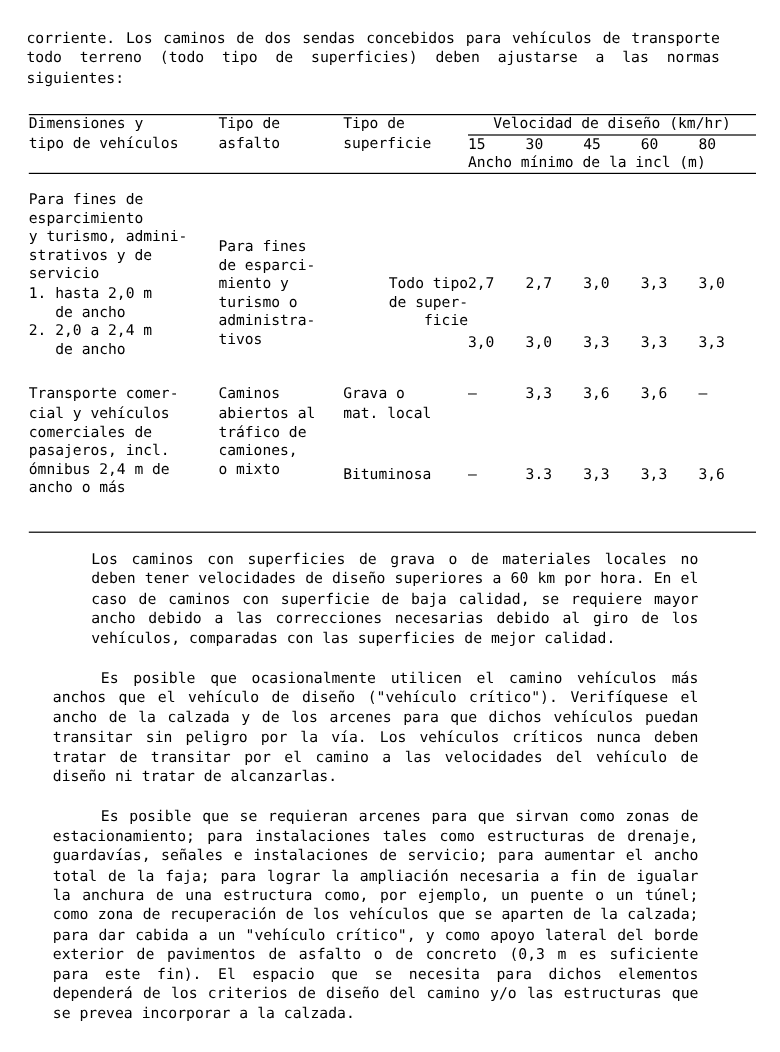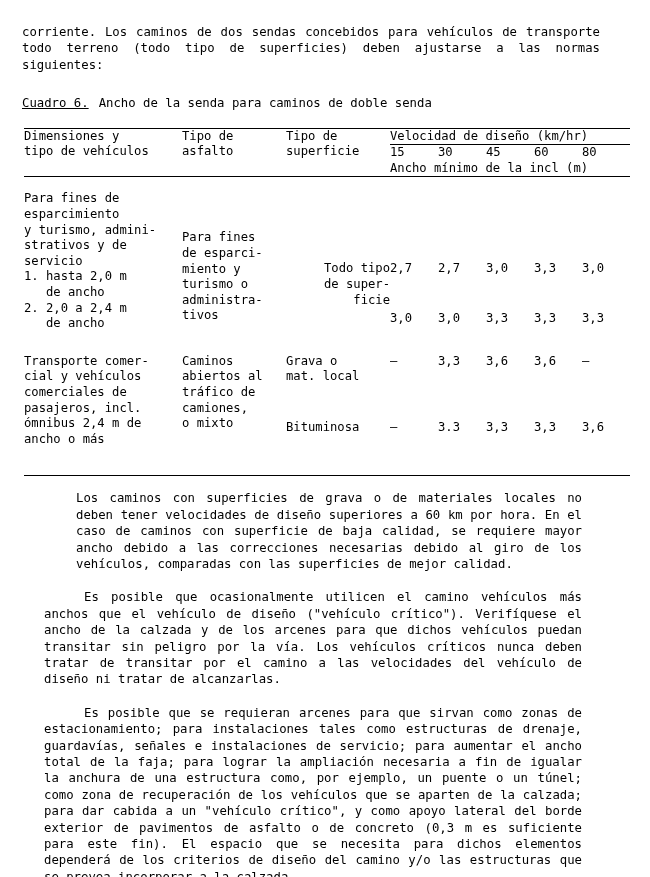--- a/index.html
+++ b/index.html
@@ -72,20 +72,21 @@
   }
   .hdr-row td {
     padding-top: 4px;
     padding-bottom: 1px;
   }
   .col-dim   { width: 158px; }
   .col-camino{ width: 104px; }
   .col-surf  { width: 104px; }
   .col-v     { width: 48px; text-align: left !important; }
   .speed-head {
+    text-align: center;
   }
   .speeds-line td {
     padding-bottom: 2px;
   }
   .under-span {
     border-bottom: 1px solid #000;
   }
   .anchomin {
     padding-top: 2px;
     padding-bottom: 3px;
@@ -111,23 +112,20 @@
     margin-top: 17px;
   }
 </style>
 </head>
 <body>
 
 <div class="page">
 
   <p class="intro">corriente. Los caminos de dos sendas concebidos para vehículos de transporte todo terreno (todo tipo de superficies) deben ajustarse a las normas siguientes:</p>
 
-  <div class="caption">
-    <span class="label">Cuadro 6.</span><span class="txt">Ancho de la senda para caminos de doble senda</span>
-  </div>
 
   <div class="tbl-wrap">
     <div class="rule"></div>
 
     <table class="datatable">
       <tbody>
           <tr class="hdr-row">
         <td class="col-dim">
           <div>Dimensiones y</div>
           <div>tipo de vehículos</div>

